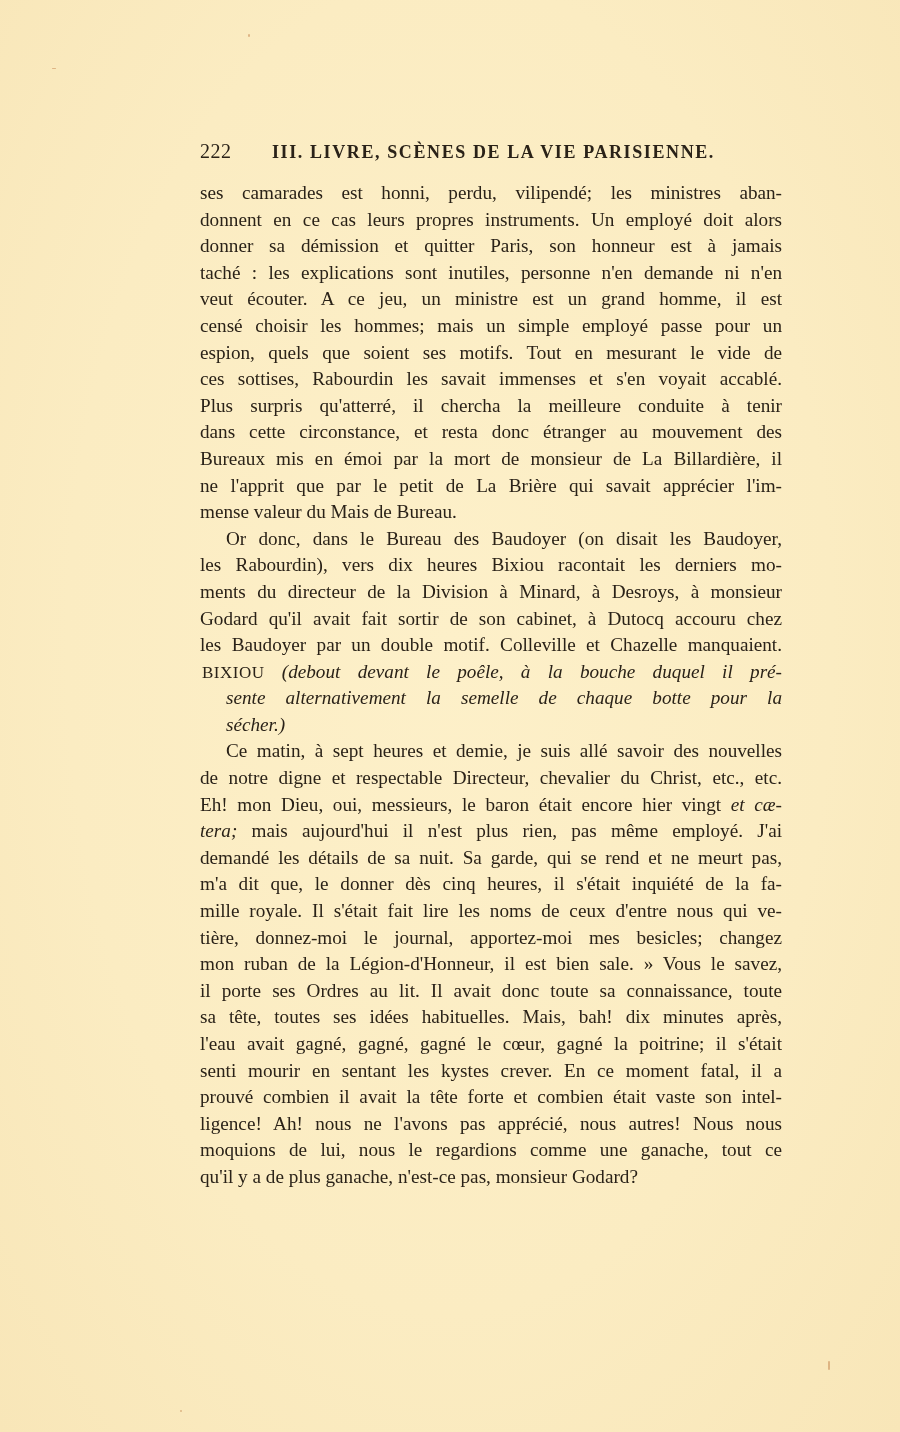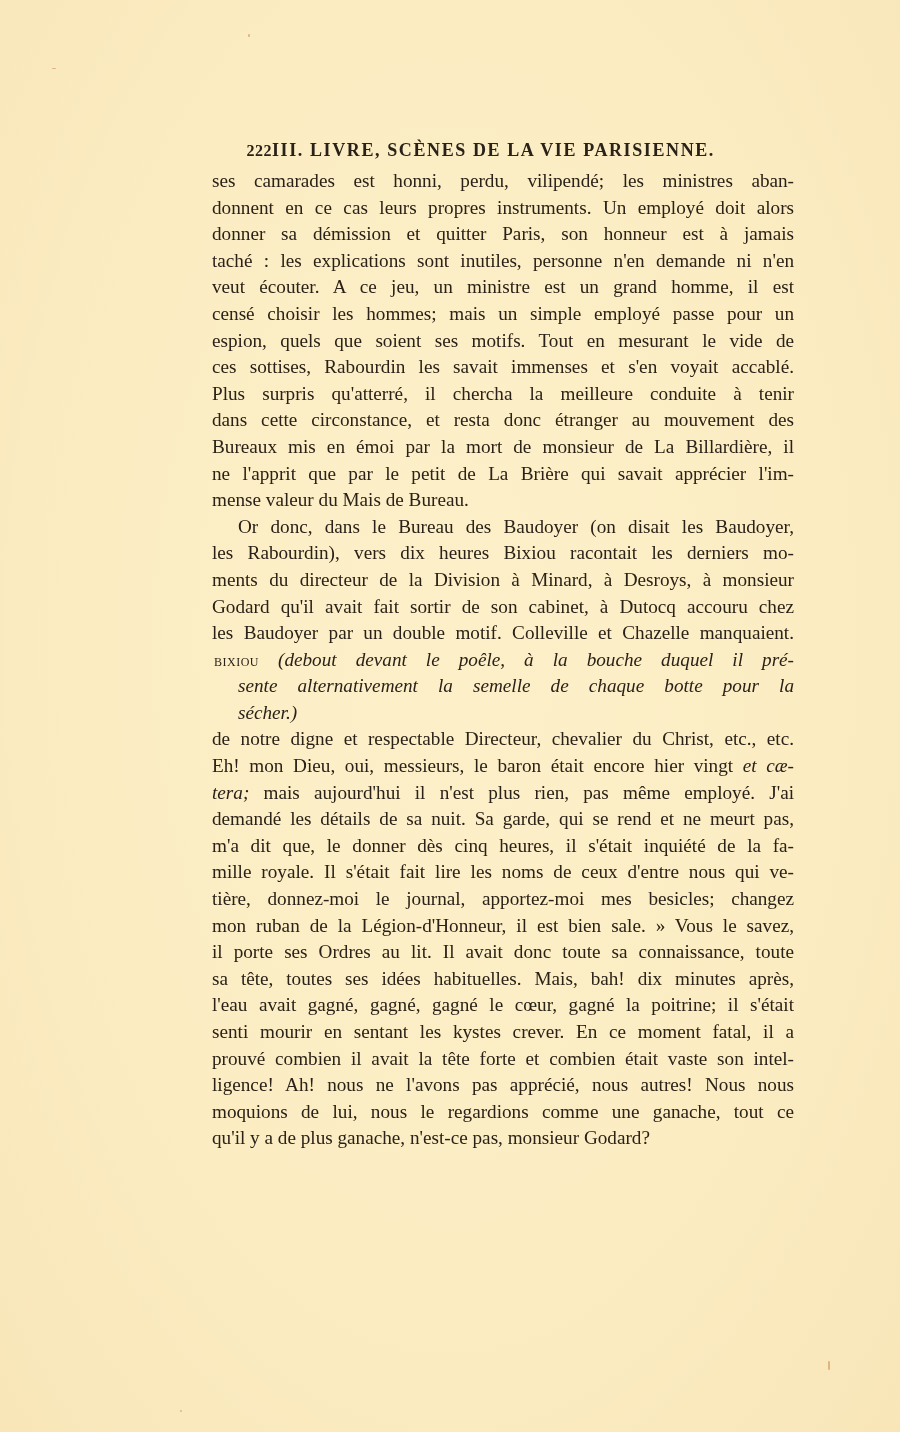--- a/index.html
+++ b/index.html
@@ -32,39 +32,37 @@
       position: absolute;
       left: 200px;
       top: 140px;
       width: 582px;
       height: 26px;
       display: flex;
       align-items: baseline;
       white-space: nowrap;
     }
     .folio {
-      font-size: 16px;
-      font-weight: bold;
+      font-size: 20px;
+      font-weight: normal;
       letter-spacing: 0.5px;
       width: 72px;
-      text-align: right;
     }
     .head-title {
       font-size: 18px;
       font-weight: bold;
       letter-spacing: 1.6px;
     }
     .text {
       position: absolute;
       left: 200px;
-      top: 168px;
+      top: 180px;
       width: 582px;
       font-size: 19.2px;
       line-height: 26.6px;
-      margin-left: 12px;
     }
     .line {
       display: block;
       height: 26.6px;
       white-space: nowrap;
       text-align: justify;
       text-align-last: justify;
       overflow: visible;
     }
     .line.last {
@@ -72,21 +70,21 @@
       text-align-last: left;
     }
     .line.indent {
       padding-left: 26px;
     }
     .line.hang {
       padding-left: 26px;
     }
     .speaker {
       font-variant: small-caps;
-      font-size: 12px;
+      font-size: 17px;
       letter-spacing: 0.5px;
     }
     .ital {
       font-style: italic;
     }
   </style>
 </head>
 <body>
 
 <div class="page">
@@ -123,20 +121,21 @@
     <span class="line">Godard qu'il avait fait sortir de son cabinet, à Dutocq accouru chez</span>
     <span class="line">les Baudoyer par un double motif. Colleville et Chazelle manquaient.</span>
 
     <span class="line" style="padding-left:2px;">
       <span class="speaker">BIXIOU</span>
       <span class="ital">(debout devant le poêle, à la bouche duquel il pré-</span>
     </span>
     <span class="line hang ital">sente alternativement la semelle de chaque botte pour la</span>
     <span class="line hang last ital">sécher.)</span>
 
+    <span class="line indent">Ce matin, à sept heures et demie, je suis allé savoir des nouvelles</span>
     <span class="line">de notre digne et respectable Directeur, chevalier du Christ, etc., etc.</span>
     <span class="line">
       <span>Eh! mon Dieu, oui, messieurs, le baron était encore hier vingt </span><span class="ital">et cæ-</span>
     </span>
     <span class="line">
       <span class="ital">tera;</span><span> mais aujourd'hui il n'est plus rien, pas même employé. J'ai</span>
     </span>
     <span class="line">demandé les détails de sa nuit. Sa garde, qui se rend et ne meurt pas,</span>
     <span class="line">m'a dit que, le donner dès cinq heures, il s'était inquiété de la fa-</span>
     <span class="line">mille royale. Il s'était fait lire les noms de ceux d'entre nous qui ve-</span>

